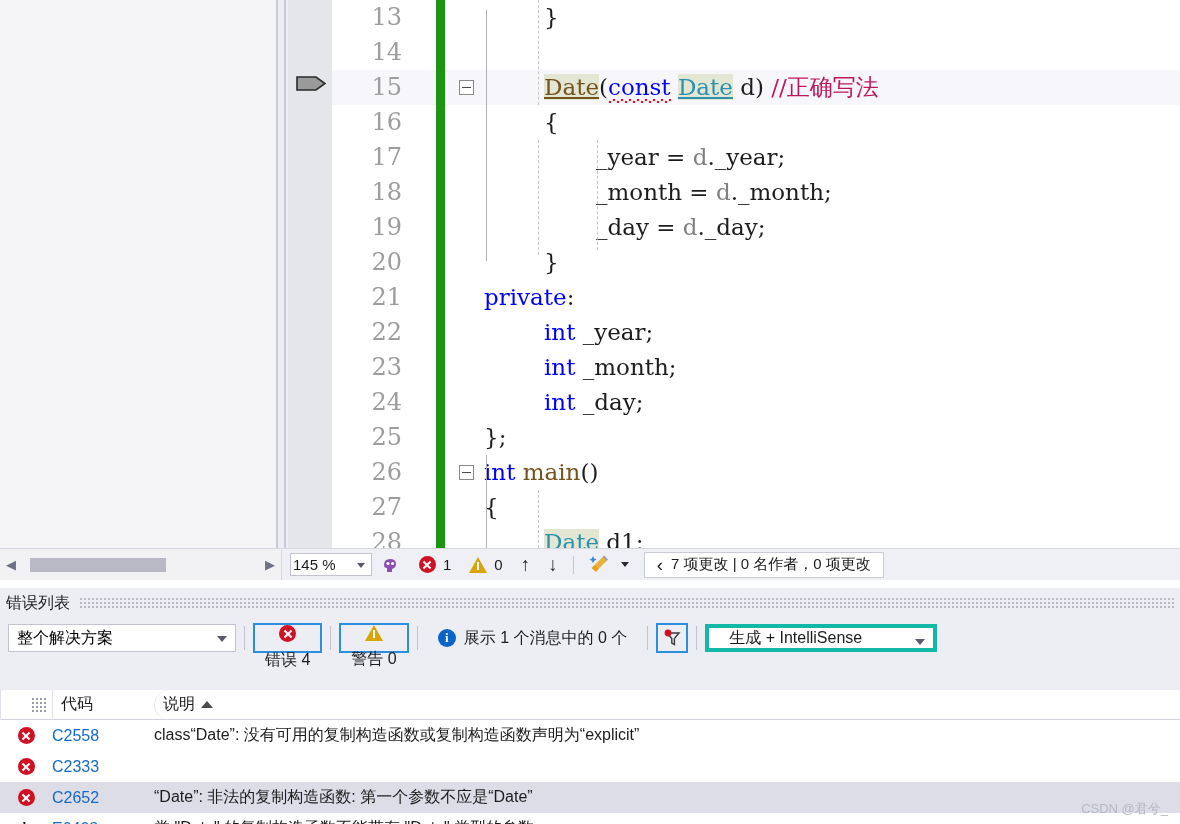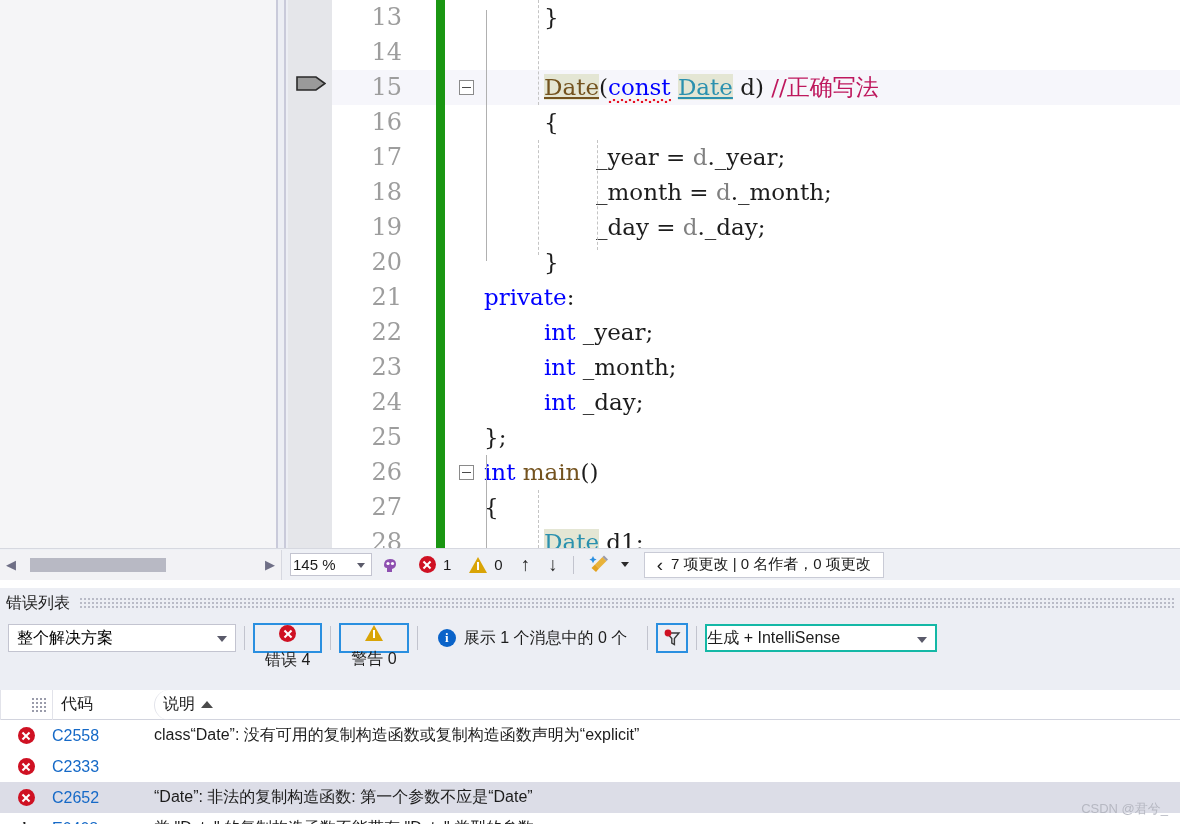--- a/index.html
+++ b/index.html
@@ -192,22 +192,22 @@
     width: 18px; height: 18px; border-radius: 50%; background: #0a63c9;
     color: #fff; font-size: 13px; font-weight: bold; text-align: center;
     line-height: 18px; flex: none; font-family: "Liberation Serif", serif;
   }
   .filter-btn {
     width: 32px; height: 30px; border: 2px solid #2a8fe0;
     display: flex; align-items: center; justify-content: center;
     position: relative; background: #eceef4;
   }
   .build-combo {
-    width: 232px; height: 28px; background: #ffffff; border: 2px solid #14b8a6;
-    display: flex; align-items: center; padding-left: 0; position: relative;
+    width: 232px; height: 28px; background: #ffffff; border: 4px solid #14b8a6;
+    display: flex; align-items: center; padding-left: 20px; position: relative;
     font-size: 16px; color: #1c1c1c;
   }
   .build-combo .caret {
     position: absolute; right: 8px; top: 11px;
     border-left: 5px solid transparent; border-right: 5px solid transparent;
     border-top: 6px solid #5a5a6a;
   }
 
   
   .el-grid {

